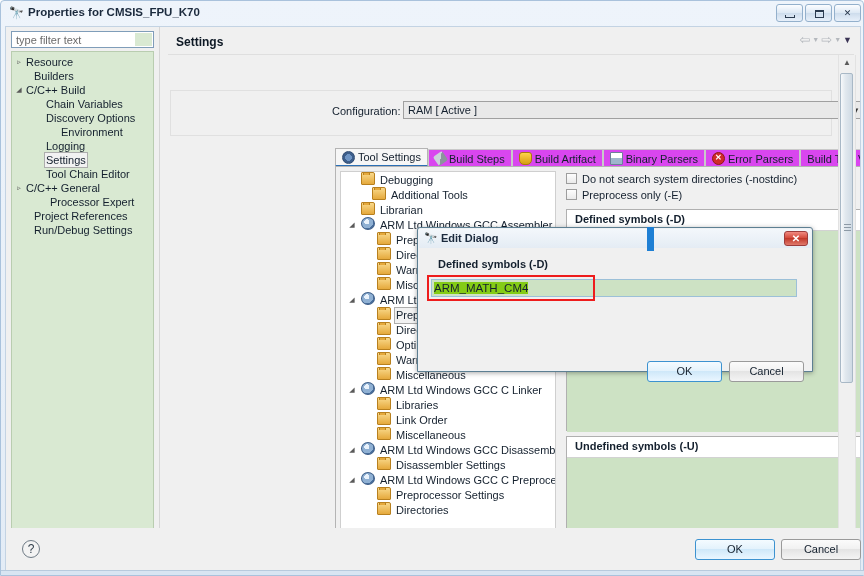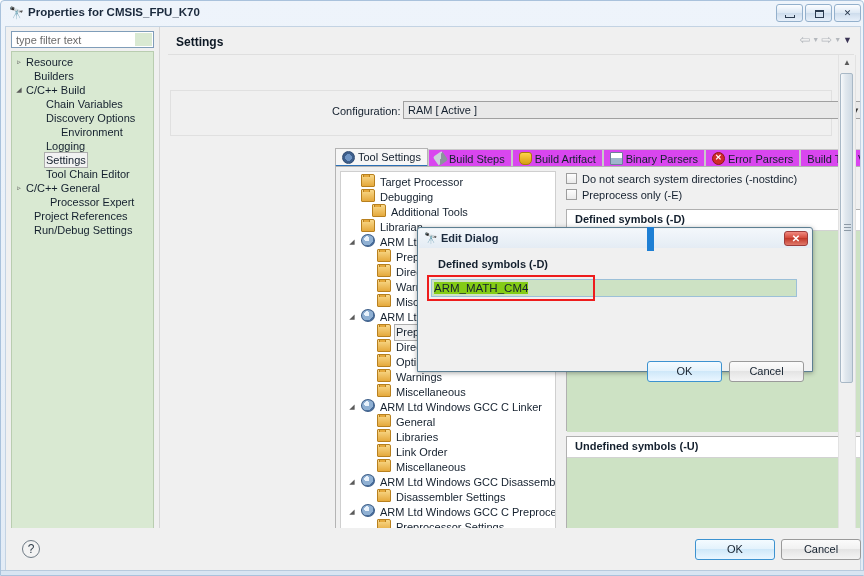--- a/index.html
+++ b/index.html
@@ -731,37 +731,35 @@
             <span class="tab-ico ico-error">✕</span>
             <span>Error Parsers</span>
           </div>
           <div class="tab">
             <span>Build Tool Versions</span>
           </div>
         </div>
 
       <div id="body-panel">
         <div id="tools-tree">
-            <div class="ttree-item" style="padding-left: 20px; margin-top: 2px;"><span class="ico-folder"></span><span class="tlbl">Target Processor</span></div>
             <div class="ttree-item" style="padding-left: 20px; margin-top: 0px;"><span class="ico-folder"></span><span class="tlbl">Debugging</span></div>
             <div class="ttree-item" style="padding-left: 31px; margin-top: 0px;"><span class="ico-folder"></span><span class="tlbl">Additional Tools</span></div>
             <div class="ttree-item" style="padding-left: 20px; margin-top: 0px;"><span class="ico-folder"></span><span class="tlbl">Librarian</span></div>
             <div class="ttree-item" style="padding-left: 20px; margin-top: 0px;"><span class="tarrow">◢</span><span class="ico-tool"></span><span class="tlbl">ARM Ltd Windows GCC Assembler</span></div>
             <div class="ttree-item" style="padding-left: 36px; margin-top: 0px;"><span class="ico-folder"></span><span class="tlbl">Preprocessor</span></div>
             <div class="ttree-item" style="padding-left: 36px; margin-top: 0px;"><span class="ico-folder"></span><span class="tlbl">Directories</span></div>
             <div class="ttree-item" style="padding-left: 36px; margin-top: 0px;"><span class="ico-folder"></span><span class="tlbl">Warnings</span></div>
             <div class="ttree-item" style="padding-left: 36px; margin-top: 0px;"><span class="ico-folder"></span><span class="tlbl">Miscellaneous</span></div>
             <div class="ttree-item" style="padding-left: 20px; margin-top: 0px;"><span class="tarrow">◢</span><span class="ico-tool"></span><span class="tlbl">ARM Ltd Windows GCC C Compiler</span></div>
             <div class="ttree-item selected" style="padding-left: 36px; margin-top: 0px;"><span class="ico-folder"></span><span class="tlbl">Preprocessor</span></div>
             <div class="ttree-item" style="padding-left: 36px; margin-top: 0px;"><span class="ico-folder"></span><span class="tlbl">Directories</span></div>
             <div class="ttree-item" style="padding-left: 36px; margin-top: 0px;"><span class="ico-folder"></span><span class="tlbl">Optimization</span></div>
             <div class="ttree-item" style="padding-left: 36px; margin-top: 0px;"><span class="ico-folder"></span><span class="tlbl">Warnings</span></div>
             <div class="ttree-item" style="padding-left: 36px; margin-top: 0px;"><span class="ico-folder"></span><span class="tlbl">Miscellaneous</span></div>
             <div class="ttree-item" style="padding-left: 20px; margin-top: 0px;"><span class="tarrow">◢</span><span class="ico-tool"></span><span class="tlbl">ARM Ltd Windows GCC C Linker</span></div>
-            <div class="ttree-item" style="padding-left: 36px; margin-top: 0px;"><span class="ico-folder"></span><span class="tlbl">General</span></div>
             <div class="ttree-item" style="padding-left: 36px; margin-top: 0px;"><span class="ico-folder"></span><span class="tlbl">Libraries</span></div>
             <div class="ttree-item" style="padding-left: 36px; margin-top: 0px;"><span class="ico-folder"></span><span class="tlbl">Link Order</span></div>
             <div class="ttree-item" style="padding-left: 36px; margin-top: 0px;"><span class="ico-folder"></span><span class="tlbl">Miscellaneous</span></div>
             <div class="ttree-item" style="padding-left: 20px; margin-top: 0px;"><span class="tarrow">◢</span><span class="ico-tool"></span><span class="tlbl">ARM Ltd Windows GCC Disassembler</span></div>
             <div class="ttree-item" style="padding-left: 36px; margin-top: 0px;"><span class="ico-folder"></span><span class="tlbl">Disassembler Settings</span></div>
             <div class="ttree-item" style="padding-left: 20px; margin-top: 0px;"><span class="tarrow">◢</span><span class="ico-tool"></span><span class="tlbl">ARM Ltd Windows GCC C Preprocessor</span></div>
             <div class="ttree-item" style="padding-left: 36px; margin-top: 0px;"><span class="ico-folder"></span><span class="tlbl">Preprocessor Settings</span></div>
             <div class="ttree-item" style="padding-left: 36px; margin-top: 0px;"><span class="ico-folder"></span><span class="tlbl">Directories</span></div>
           </div>
 

